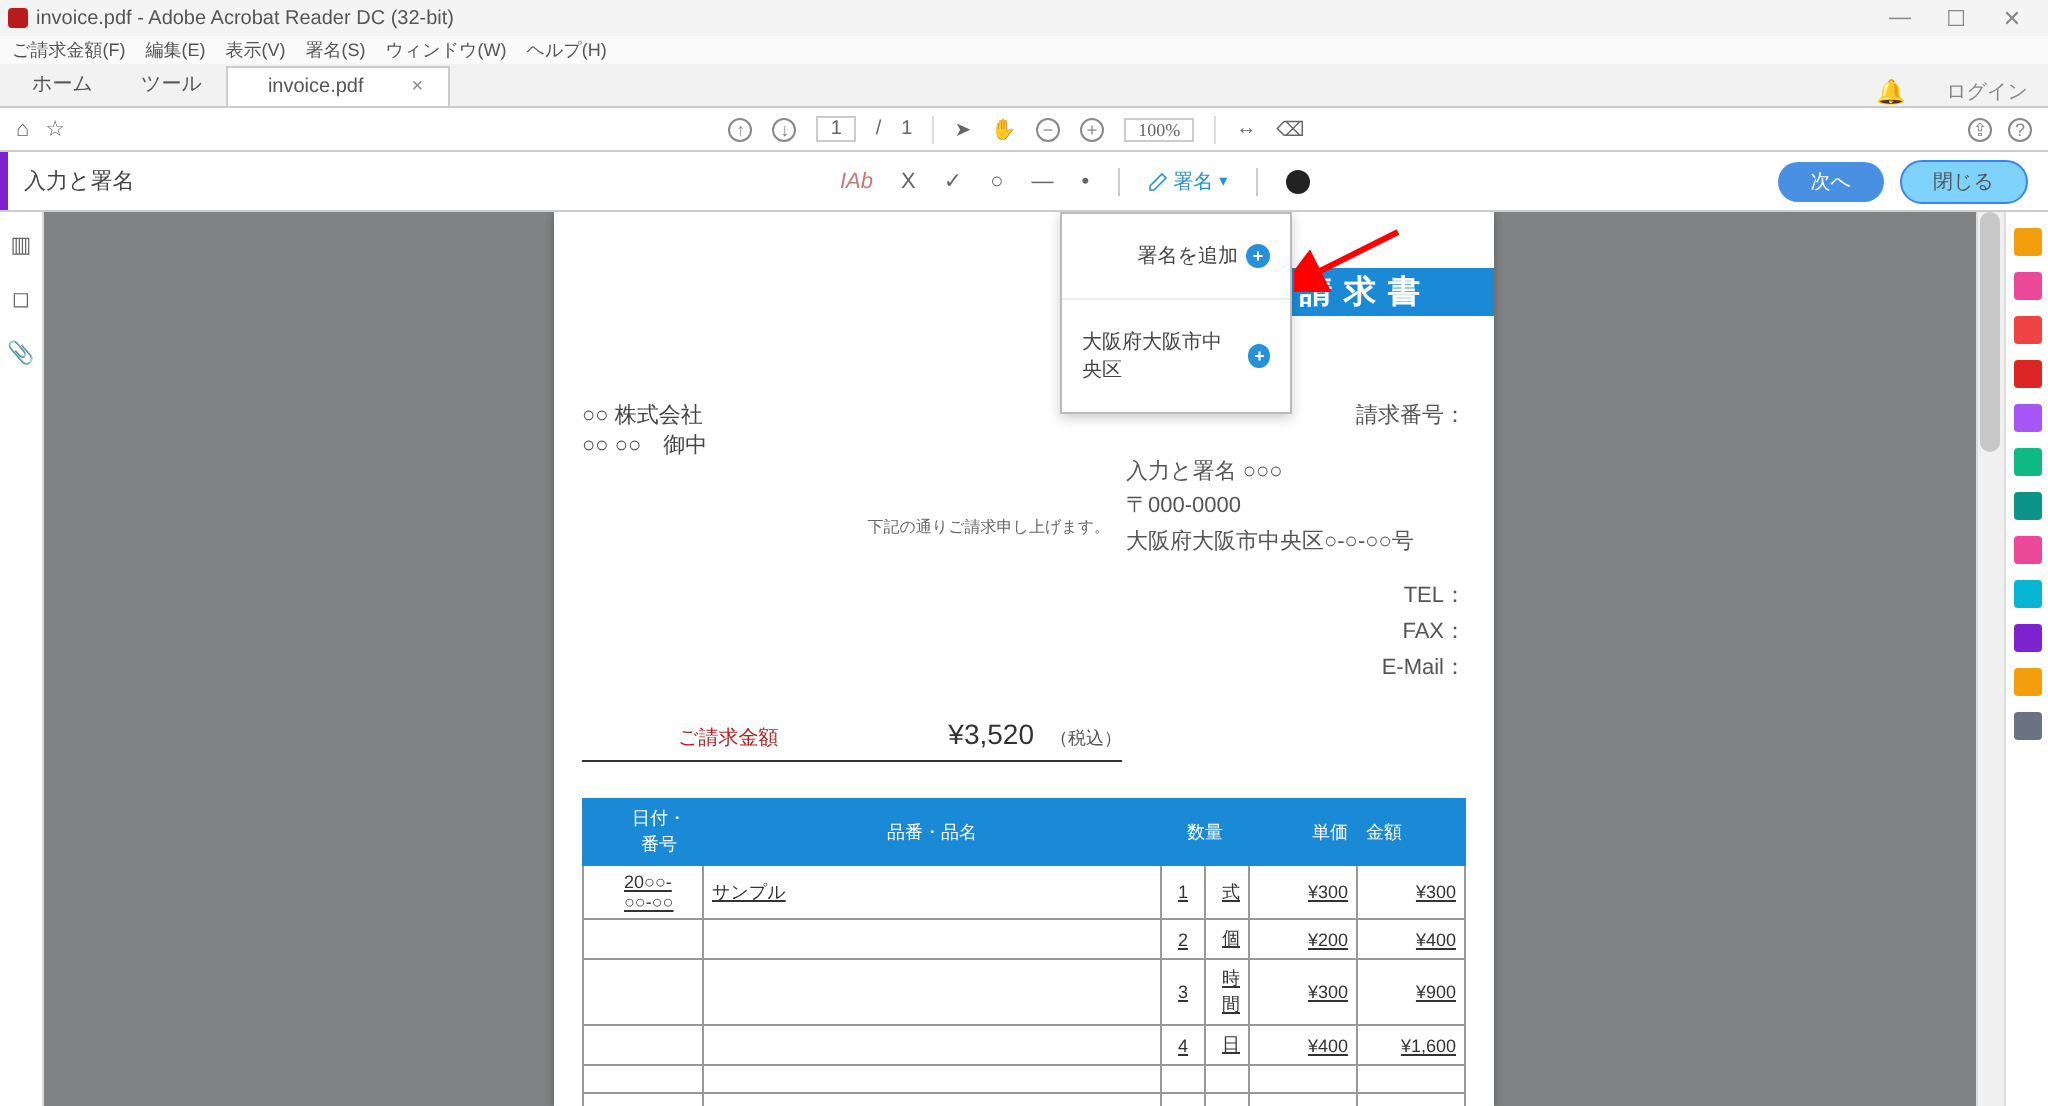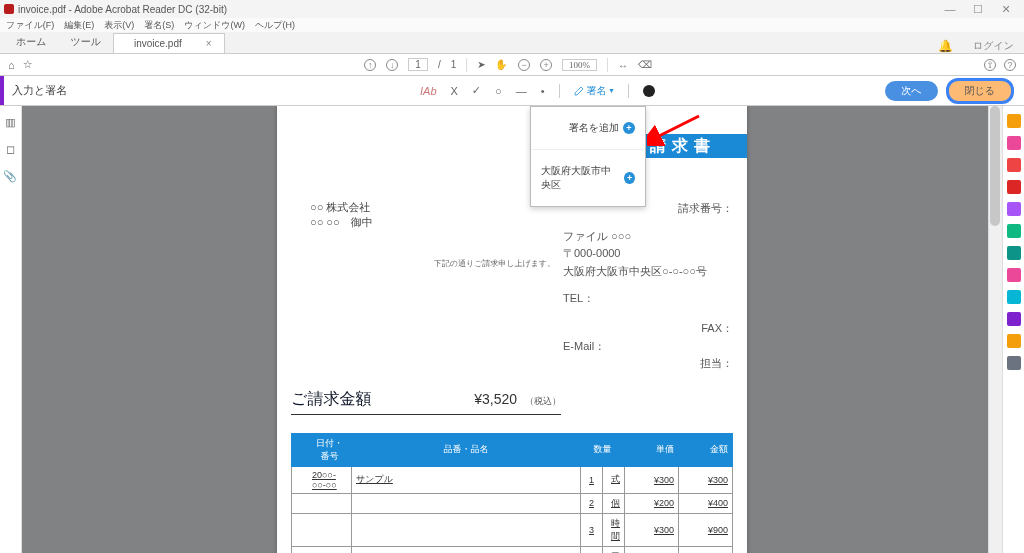--- a/index.html
+++ b/index.html
@@ -37,21 +37,21 @@
   .signbar .left { display:flex; align-items:center; padding: 0 12px; color:#444; font-size:11px; }
   .purple-strip { position:absolute; left:0; top:0; width:4px; height:100%; background:#7e22ce; }
   .signbar .mid { position:absolute; left:420px; display:flex; align-items:center; gap:14px; color:#666; }
   .signbar .mid .ab { color:#c77; font-size:11px; font-style:italic; }
   .signbar .mid .sign { color:#2690d8; font-size:10px; display:flex; align-items:center; gap:3px;}
   .signbar .mid .sign .pen { width:10px; height:10px; }
   .signbar .mid .dot-dark { width:12px; height:12px; background:#222; border-radius:50%; }
   .signbar .right { margin-left:auto; display:flex; align-items:center; gap:8px; padding: 0 10px; }
   .btn-pill { border-radius: 12px; padding: 3px 16px; font-size:10px; }
   .btn-blue { background:#4a90e2; color:#fff; border:none; }
-  .btn-outline { background:#fdba74; color:#555; border:3px solid #3b82f6; }
+  .btn-outline { background:#7dd3fc; color:#555; border:1px solid #3b82f6; }
 
   
   .main { display:flex; height: calc(553px - 18px - 14px - 22px - 22px - 30px); position:relative; }
   .left-rail { width:22px; background:#fff; border-right:1px solid #ddd; display:flex; flex-direction:column; align-items:center; gap:14px; padding-top:10px; color:#666; }
   .right-rail { width:22px; background:#fff; border-left:1px solid #ddd; display:flex; flex-direction:column; align-items:center; gap:8px; padding-top:8px; }
   .right-rail .ricon { width:14px; height:14px; border-radius:2px; }
   .viewer { flex:1; background:#808283; display:flex; justify-content:center; overflow:hidden; position:relative; }
   .scrollbar-v { position:absolute; right:0; top:0; width:14px; height:100%; background:#f0f0f0; border-left:1px solid #ddd;}
   .thumb-v { position:absolute; right:2px; top:0; width:10px; height:120px; background:#c7c7c7; border-radius:5px;}
 
@@ -65,54 +65,54 @@
 
   
   .arrow { position:absolute; top:8px; left:625px; z-index:15; pointer-events:none; }
 
   
   .inv-title-band { position:absolute; right:0; top:28px; height:24px; width:128px; background:#1a8ad6; color:#fff; font-size:16px; font-weight:bold; letter-spacing:6px; display:flex; align-items:center; justify-content:center;}
   .inv-body { margin-top: 66px; }
   .two-col { display:flex; }
   .lcol { flex:1; }
   .rcol { width:170px; font-size:11px; color:#555; line-height:1.6;}
-  .company-line { font-size:11px; color:#444;margin-left:19px; }
+  .company-line { font-size:11px; color:#444; }
   .note-line { text-align:right; font-size:8px; color:#666; margin-top:28px; padding-right:8px;}
   .amount-row { display:flex; align-items:baseline; border-bottom:1px solid #333; padding: 4px 0; margin-top:12px; width:270px;}
-  .amount-row .label { font-size:16px; color:#0f172a; flex:1;}
+  .amount-row .label { font-size:10px; color:#b91c1c; flex:1;margin-left:48px;}
   .amount-row .amt { font-size:14px; color:#333; }
   .amount-row .tax { font-size:9px; color:#555; padding-left:8px; }
 
   table.inv { width:100%; border-collapse:collapse; margin-top:18px; font-size:9px; }
   table.inv th { background:#1a8ad6; color:#fff; font-weight:normal; border:1px solid #1a8ad6; padding:3px 4px; font-size:9px;}
   table.inv td { border:1px solid #999; padding:3px 4px; height:14px;text-decoration:underline; }
   table.inv td.r { text-align:right; }
   table.inv td.c { text-align:center; }
   table.inv .c1 { width:60px;padding-left:20px; }
   table.inv .c2 { }
   table.inv .c3 { width:44px; text-align:center;}
   table.inv .c4 { width:54px; text-align:right;}
-  table.inv .c5 { width:54px; text-align:right;}
+  table.inv .c5 { width:54px; text-align:left;}
 
   svg { display:block; }
 </style>
 </head>
 <body>
 
 <div class="titlebar">
   <span class="app-icon"></span>
   <span>invoice.pdf - Adobe Acrobat Reader DC (32-bit)</span>
   <span class="spacer"></span>
   <span class="winbtn">—</span>
   <span class="winbtn">☐</span>
   <span class="winbtn">✕</span>
 </div>
 
 <div class="menubar">
-  <span>ファイル(F)</span>
+  <span>ご請求金額(F)</span>
   <span>編集(E)</span>
   <span>表示(V)</span>
   <span>署名(S)</span>
   <span>ウィンドウ(W)</span>
   <span>ヘルプ(H)</span>
 </div>
 
 <div class="tabrow">
   <div class="tab">ホーム</div>
   <div class="tab">ツール</div>
@@ -221,28 +221,27 @@
       <div class="inv-body">
         <div class="two-col">
           <div class="lcol">
             <div class="company-line">○○ 株式会社</div>
             <div class="company-line">○○ ○○　御中</div>
             <div class="note-line">下記の通りご請求申し上げます。</div>
           </div>
           <div class="rcol">
             <div style="text-align:right;">請求番号：</div>
             <div style="height:10px;"></div>
-            <div>ファイル ○○○</div>
+            <div>入力と署名 ○○○</div>
             <div>〒000-0000</div>
             <div>大阪府大阪市中央区○-○-○○号</div>
             <div style="height:10px;"></div>
-            <div style="">TEL：</div>
-            <div style="text-align:right;margin-top:12px;">FAX：</div>
-            <div style="text-align:left;">E-Mail：</div>
-            <div style="text-align:right;">担当：</div>
+            <div style="text-align:right;">TEL：</div>
+            <div style="text-align:right;">FAX：</div>
+            <div style="text-align:right;">E-Mail：</div>
           </div>
         </div>
 
         <div class="amount-row">
           <span class="label">ご請求金額</span>
           <span class="amt">¥3,520</span>
           <span class="tax">（税込）</span>
         </div>
 
         <table class="inv">

